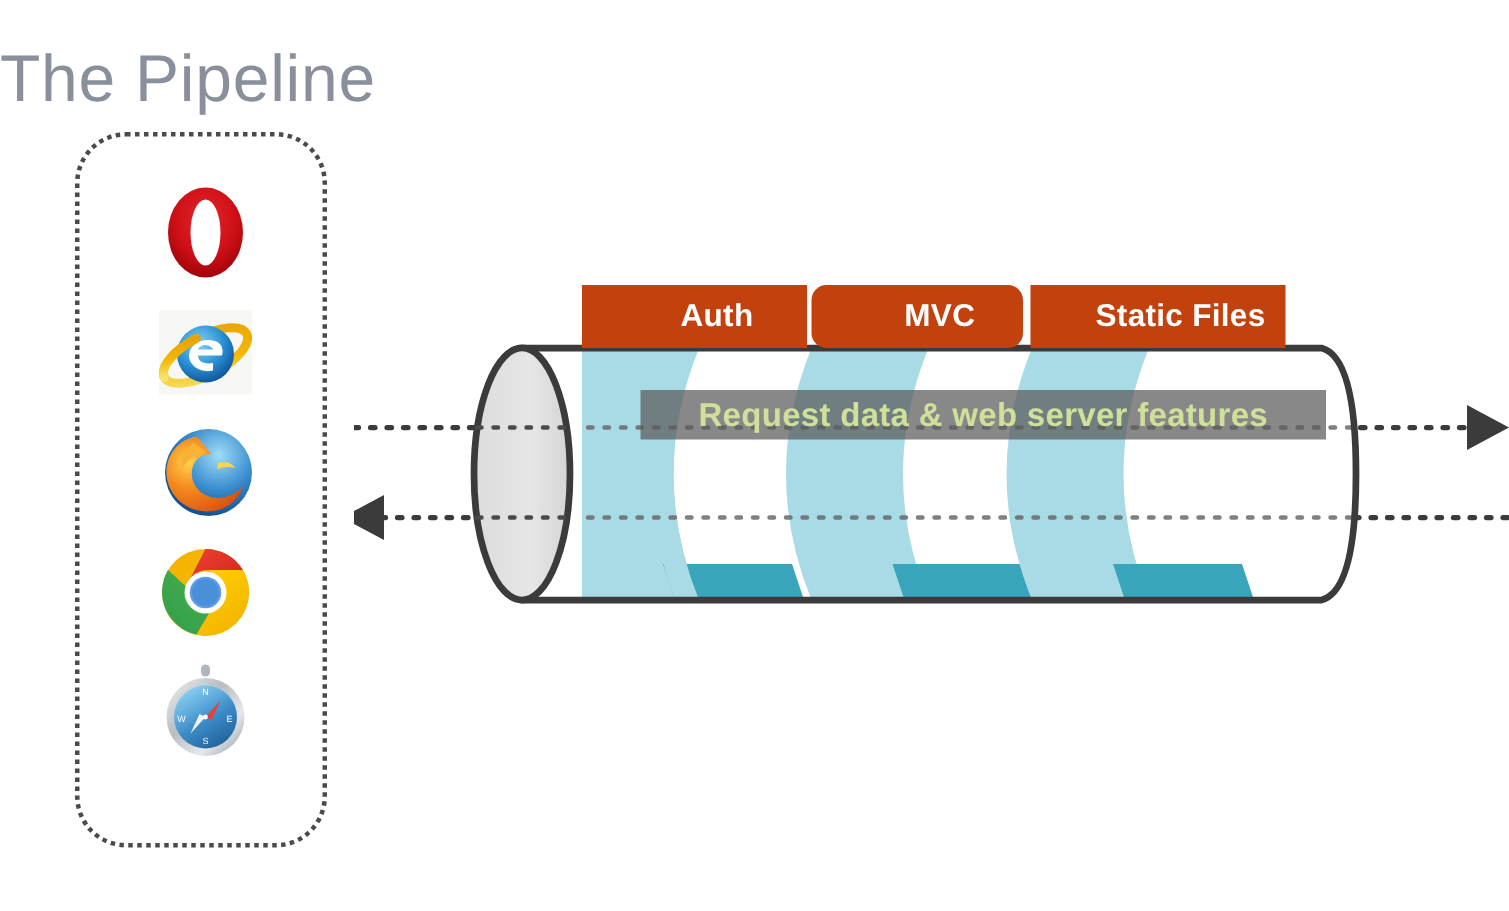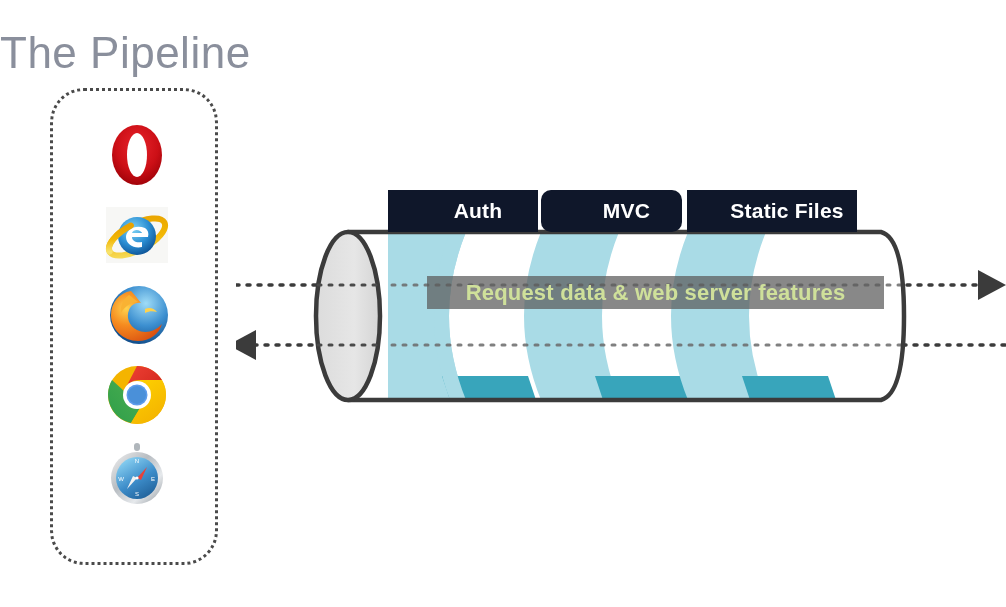--- a/index.html
+++ b/index.html
@@ -68,21 +68,21 @@
     position: absolute;
     left: 236px;
     top: 180px;
     width: 770px;
     height: 240px;
   }
 
   
   .mw-label {
     position: absolute;
-    background: #0f172a;
+    background: #c2410c;
     color: #ffffff;
     font-family: "Liberation Sans", sans-serif;
     font-size: 21px;
     font-weight: bold;
     display: flex;
     align-items: center;
     justify-content: center;
     letter-spacing: 0.2px;
     height: 42px;
     top: 190px;
@@ -90,21 +90,21 @@
     padding-left: 30px;
   }
   #mw-label-0 { left: 388px; width: 150px; }
   #mw-label-1 { left: 541px; width: 141px; border-radius: 10px; }
   #mw-label-2 { left: 687px; width: 170px; }
 
   
   #request-banner {
     position: absolute;
     left: 427px;
-    top: 276px;
+    top: 260px;
     width: 457px;
     height: 33px;
     background: rgba(90, 90, 90, 0.72);
     display: flex;
     align-items: center;
     justify-content: center;
   }
   #request-banner-text {
     color: #cfe09a;
     font-family: "Liberation Sans", sans-serif;

